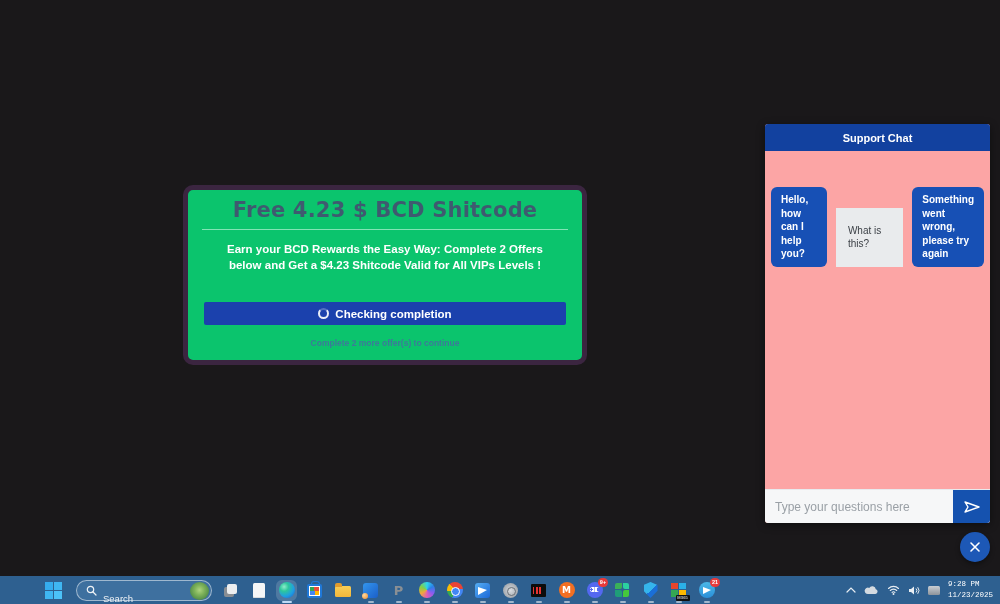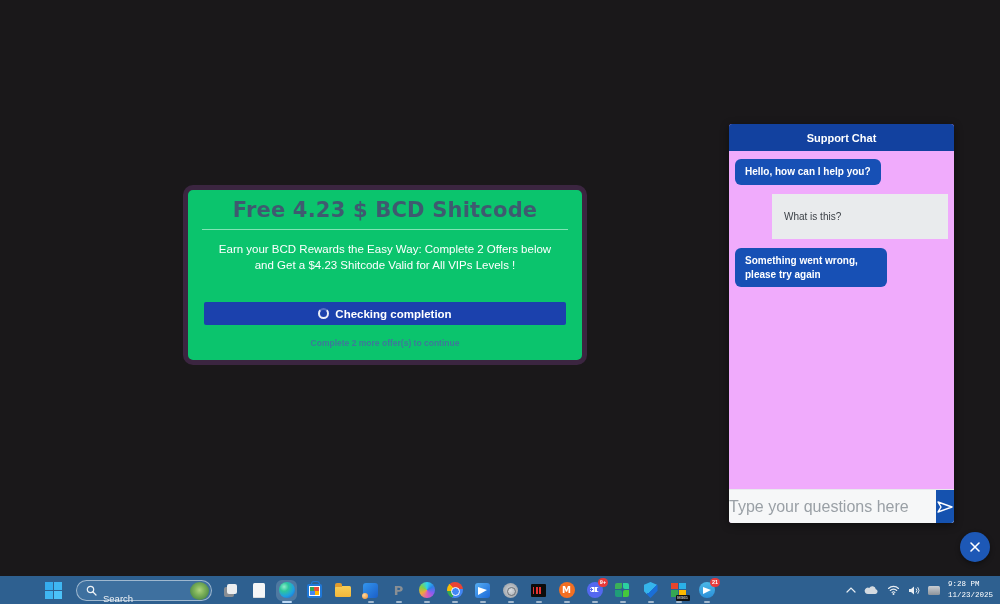--- a/index.html
+++ b/index.html
@@ -11,62 +11,62 @@
     position:absolute; left:183px; top:185px; width:404px; height:180px;
     background:#0bc46d; border:5px solid #3b2540; border-radius:10px;
     text-align:center;
   }
   .promo-title{
     margin-top:8px; font-family:"DejaVu Sans", sans-serif;
     font-size:21px; font-weight:bold; color:#3f5a70; letter-spacing:.2px;
   }
   .promo-divider{ margin:7px 14px 0 14px; border:none; border-top:1px solid rgba(230,255,240,.55); }
   .promo-desc{
-    margin:12px 28px 0 28px; color:#ffffff; font-size:11.5px; font-weight:400; line-height:1.38;
+    margin:12px 28px 0 28px; color:#ffffff; font-size:11.5px; font-weight:700; line-height:1.38;
   }
   .promo-btn{
     position:absolute; left:16px; right:16px; top:112px; height:23px;
     background:#1b41ad; border:none; border-radius:2px; color:#fff;
     font-family:"Liberation Sans", sans-serif; font-size:11.5px; font-weight:600;
     display:flex; align-items:center; justify-content:center; gap:6px; cursor:pointer;
   }
   .spinner{
     width:11px; height:11px; border-radius:50%;
     border:2px solid rgba(255,255,255,.9); border-top-color:rgba(255,255,255,.25);
     animation:spin 1s linear infinite;
   }
   @keyframes spin{ to{ transform:rotate(360deg);} }
   .promo-footer{
     position:absolute; left:0; right:0; top:148px;
     font-size:8.5px; font-weight:600; color:#3d7a99;
   }
 
   
   .chat-panel{
-    position:absolute; left:729px; top:124px; width:225px; height:399px;
-    background:#f0abfc; border-radius:3px; overflow:hidden;
+    position:absolute; left:765px; top:124px; width:225px; height:399px;
+    background:#fca5a5; border-radius:3px; overflow:hidden;
     box-shadow:0 2px 8px rgba(0,0,0,.45);
   }
   .chat-header{
     height:27px; background:#12419f; color:#fff; font-size:11px; font-weight:bold;
     display:flex; align-items:center; justify-content:center;
   }
-  .chat-messages{ padding:8px 6px 0 6px; display:flex; flex-direction:column; gap:9px; }
+  .chat-messages{ padding:8px 6px 0 6px; display:flex; flex-direction:row; gap:9px;margin-top:28px; }
   .bubble{ font-size:10px; line-height:1.35; border-radius:6px; padding:6px 10px; }
   .bubble.bot{ background:#1750b5; color:#fff; font-weight:600; align-self:flex-start; max-width:176px; }
   .bubble.bot.wide{ width:152px; }
   .bubble.user{ background:#e9ebed; color:#3a3f45; font-weight:400; align-self:flex-end;
     width:176px; border-radius:0; padding:16px 12px; }
   .chat-input-row{
     position:absolute; left:0; right:0; bottom:0; height:34px;
     background:#f6f7f8; border-top:1px solid #e8eaed; display:flex;
   }
   .chat-input{
     flex:1; border:none; outline:none; background:transparent;
-    font-size:16px; color:#3a3f45; font-family:"Liberation Sans", sans-serif;
+    padding-left:10px; font-size:12px; color:#3a3f45; font-family:"Liberation Sans", sans-serif;
   }
   .chat-input::placeholder{ color:#9aa0a6; }
   .send-btn{
     width:37px; height:34px; background:#1552af; border:none; cursor:pointer;
     display:flex; align-items:center; justify-content:center;
   }
   .chat-close{
     position:absolute; left:960px; top:532px; width:30px; height:30px; border-radius:50%;
     background:#1d58b6; border:none; cursor:pointer;
     display:flex; align-items:center; justify-content:center;

